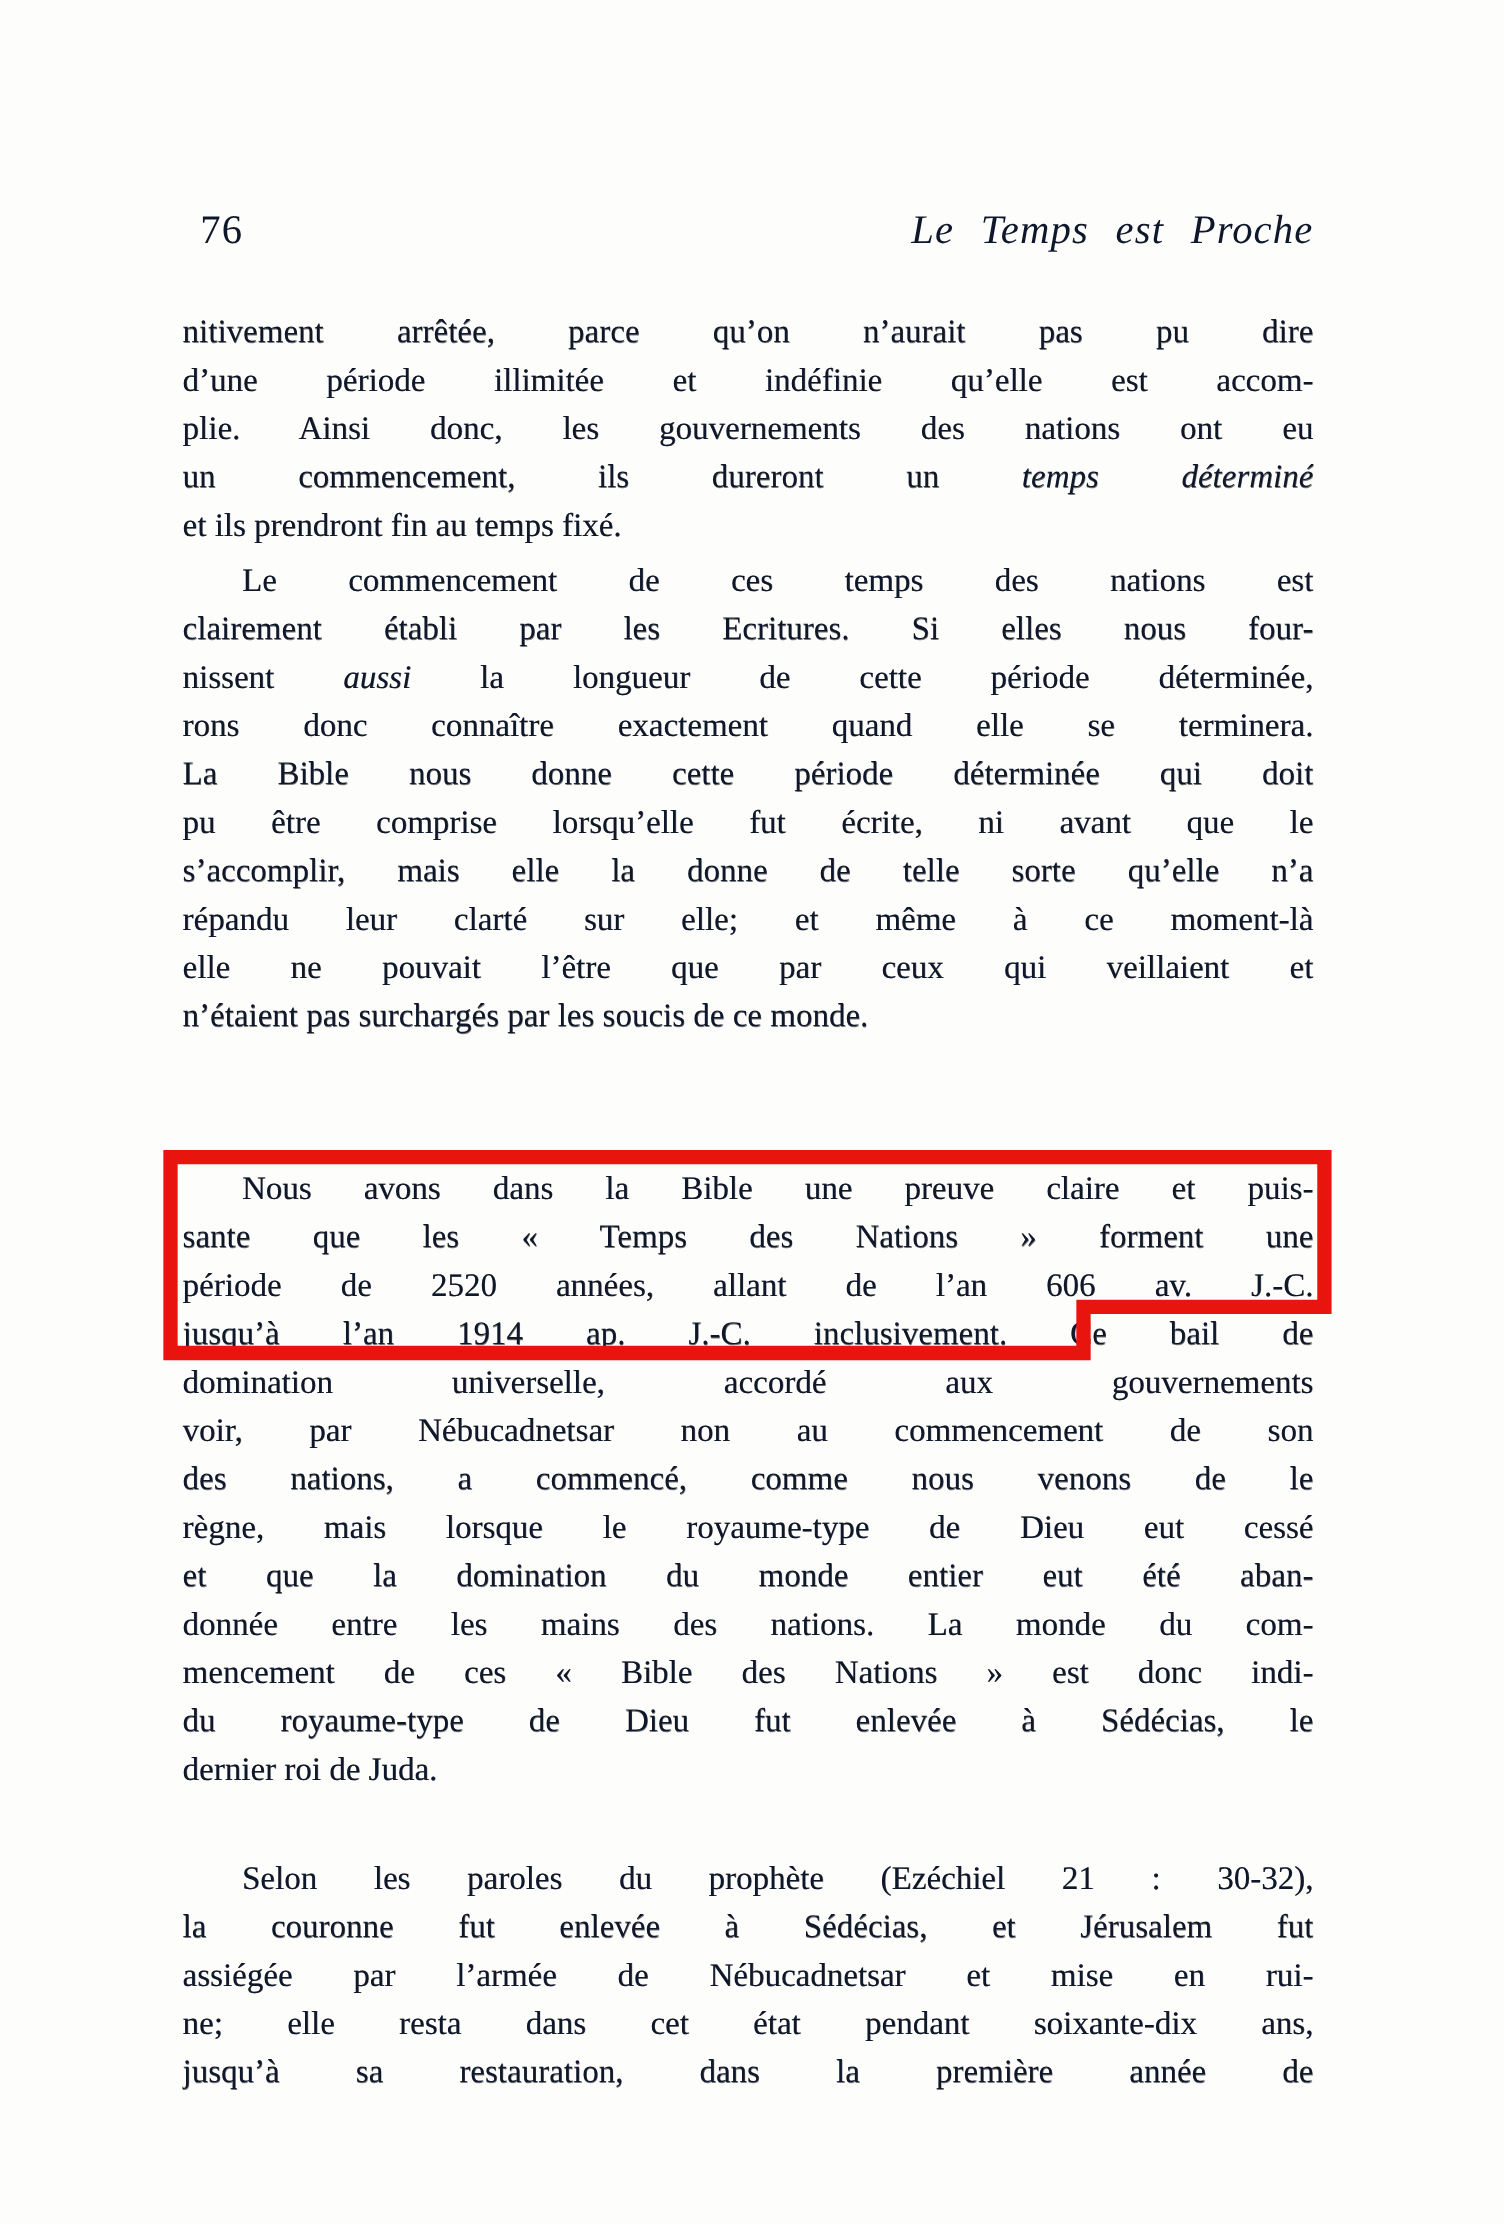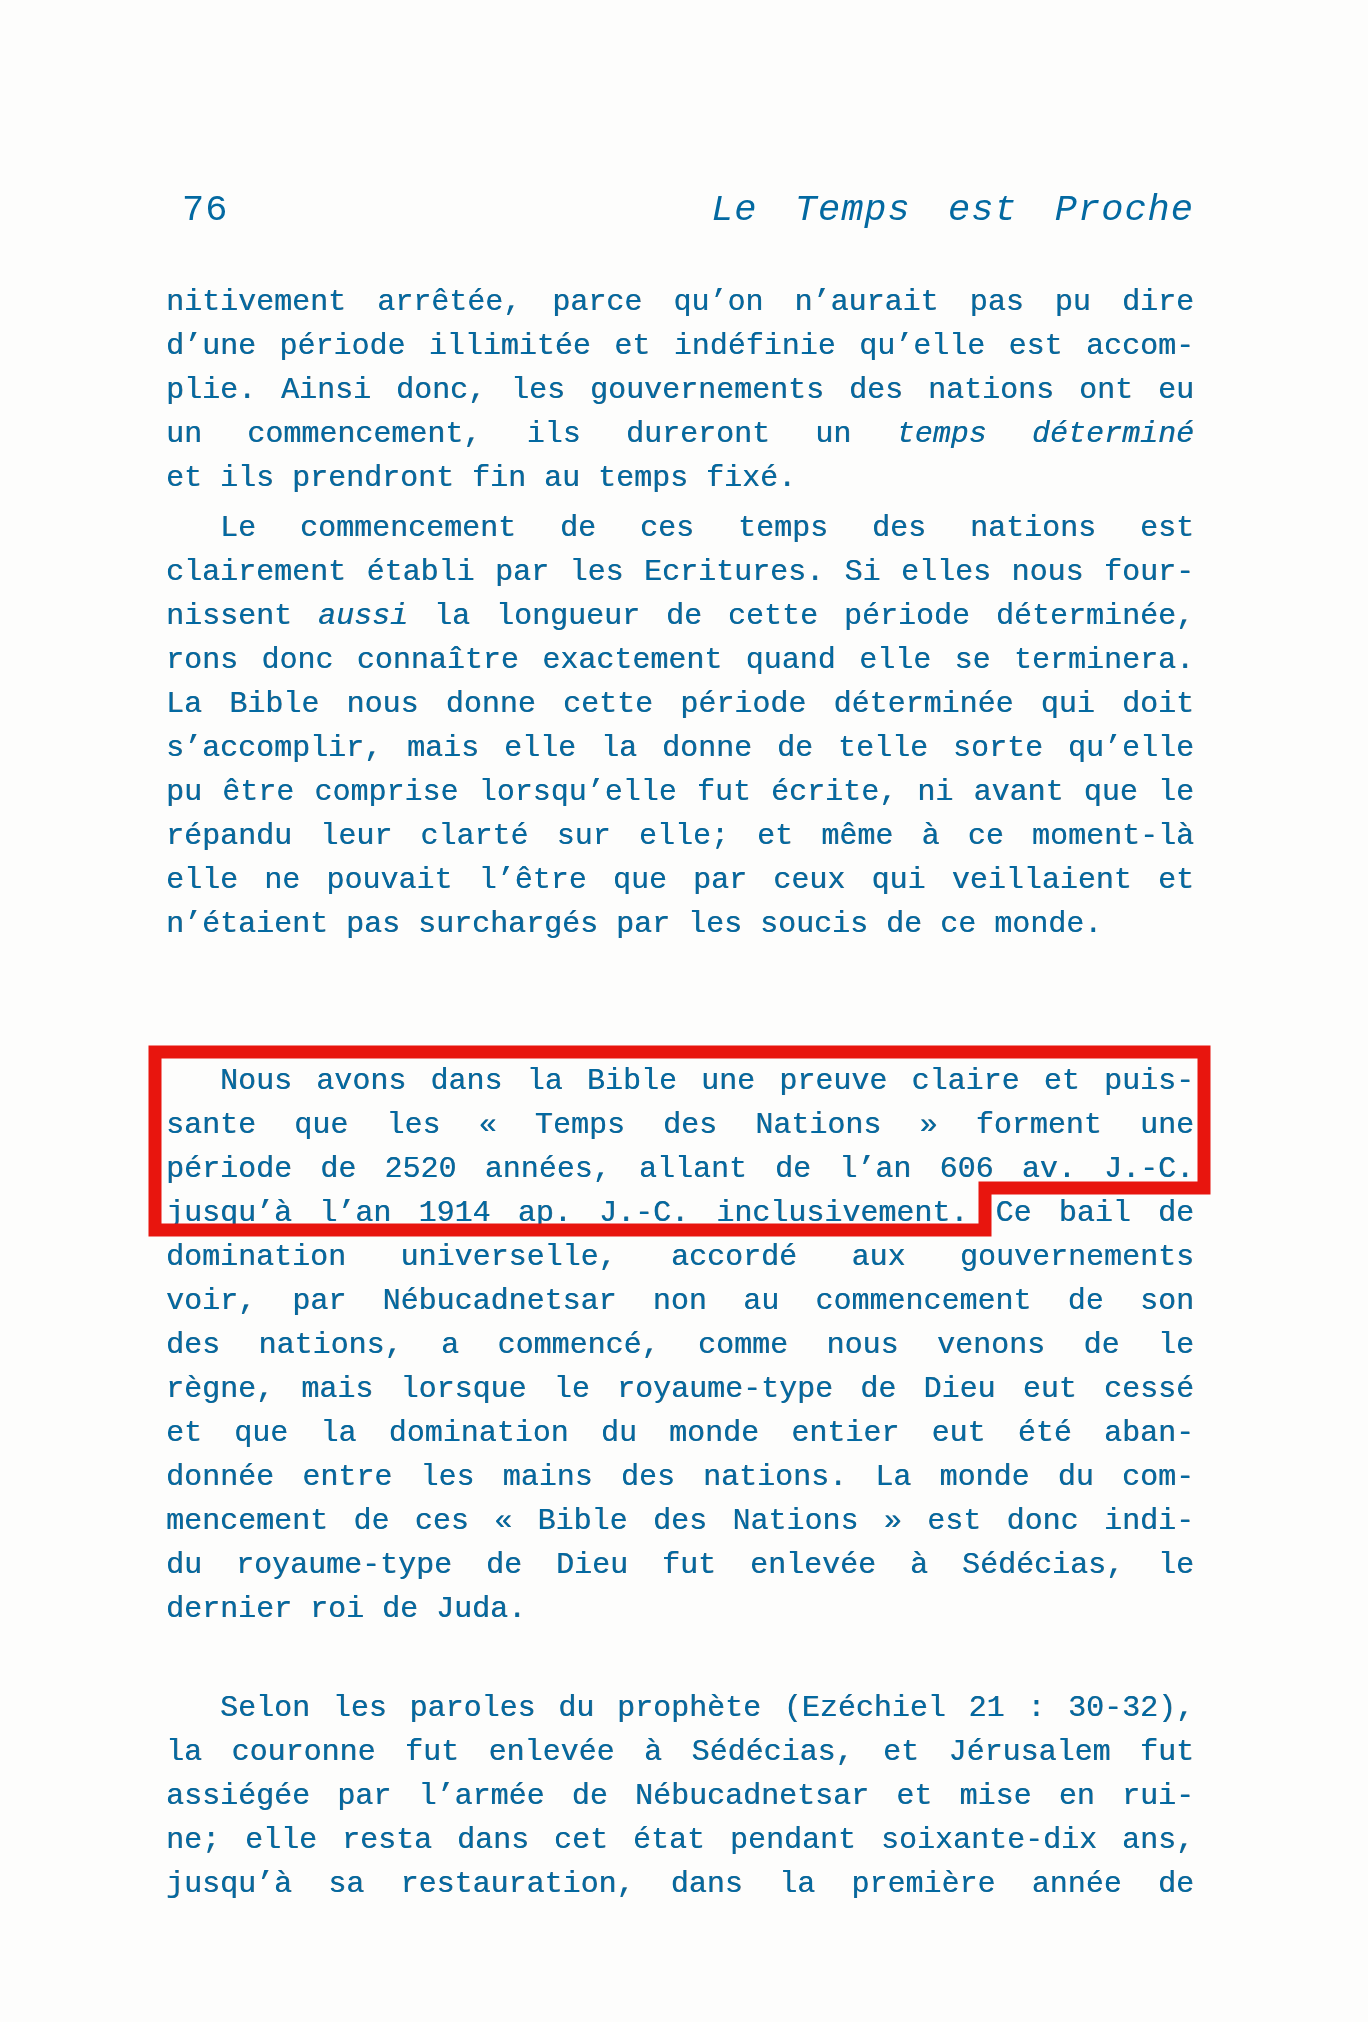--- a/index.html
+++ b/index.html
@@ -6,22 +6,22 @@
     margin: 0;
     padding: 0;
     background: #ffffff;
   }
   #scan-page {
     position: relative;
     width: 1368px;
     height: 2022px;
     background: #fdfdfc;
     overflow: hidden;
-    font-family: Liberation Mono, monospace;
-    color: #0369a1;
+    font-family: Liberation Serif, serif;
+    color: #0f172a;
   }
   
   #page-header {
     position: absolute;
     left: 166px;
     top: 186px;
     width: 1028px;
     height: 48px;
   }
   #page-number {
@@ -93,22 +93,22 @@
         <div class="line"><span>plie. Ainsi donc, les gouvernements des nations ont eu</span></div>
         <div class="line"><span>un commencement, ils dureront un </span><span class="it">temps déterminé</span></div>
         <div class="line short"><span>et ils prendront fin au temps fixé.</span></div>
       </div>
       <div class="para p1">
         <div class="line indent"><span>Le commencement de ces temps des nations est</span></div>
         <div class="line"><span>clairement établi par les Ecritures. Si elles nous four-</span></div>
         <div class="line"><span>nissent </span><span class="it">aussi</span><span> la longueur de cette période déterminée,</span></div>
         <div class="line"><span>rons donc connaître exactement quand elle se terminera.</span></div>
         <div class="line"><span>La Bible nous donne cette période déterminée qui doit</span></div>
+        <div class="line"><span>pu être comprise lorsqu’elle fut écrite, ni avant que le</span></div>
         <div class="line"><span>s’accomplir, mais elle la donne de telle sorte qu’elle n’a</span></div>
-        <div class="line"><span>pu être comprise lorsqu’elle fut écrite, ni avant que le</span></div>
         <div class="line"><span>répandu leur clarté sur elle; et même à ce moment-là</span></div>
         <div class="line"><span>elle ne pouvait l’être que par ceux qui veillaient et</span></div>
         <div class="line short"><span>n’étaient pas surchargés par les soucis de ce monde.</span></div>
       </div>
       <div class="para p2">
         <div class="line indent"><span>Nous avons dans la Bible une preuve claire et puis-</span></div>
         <div class="line"><span>sante que les « Temps des Nations » forment une</span></div>
         <div class="line"><span>période de 2520 années, allant de l’an 606 av. J.-C.</span></div>
         <div class="line"><span>jusqu’à l’an 1914 ap. J.-C. inclusivement. Ce bail de</span></div>
         <div class="line"><span>domination universelle, accordé aux gouvernements</span></div>

